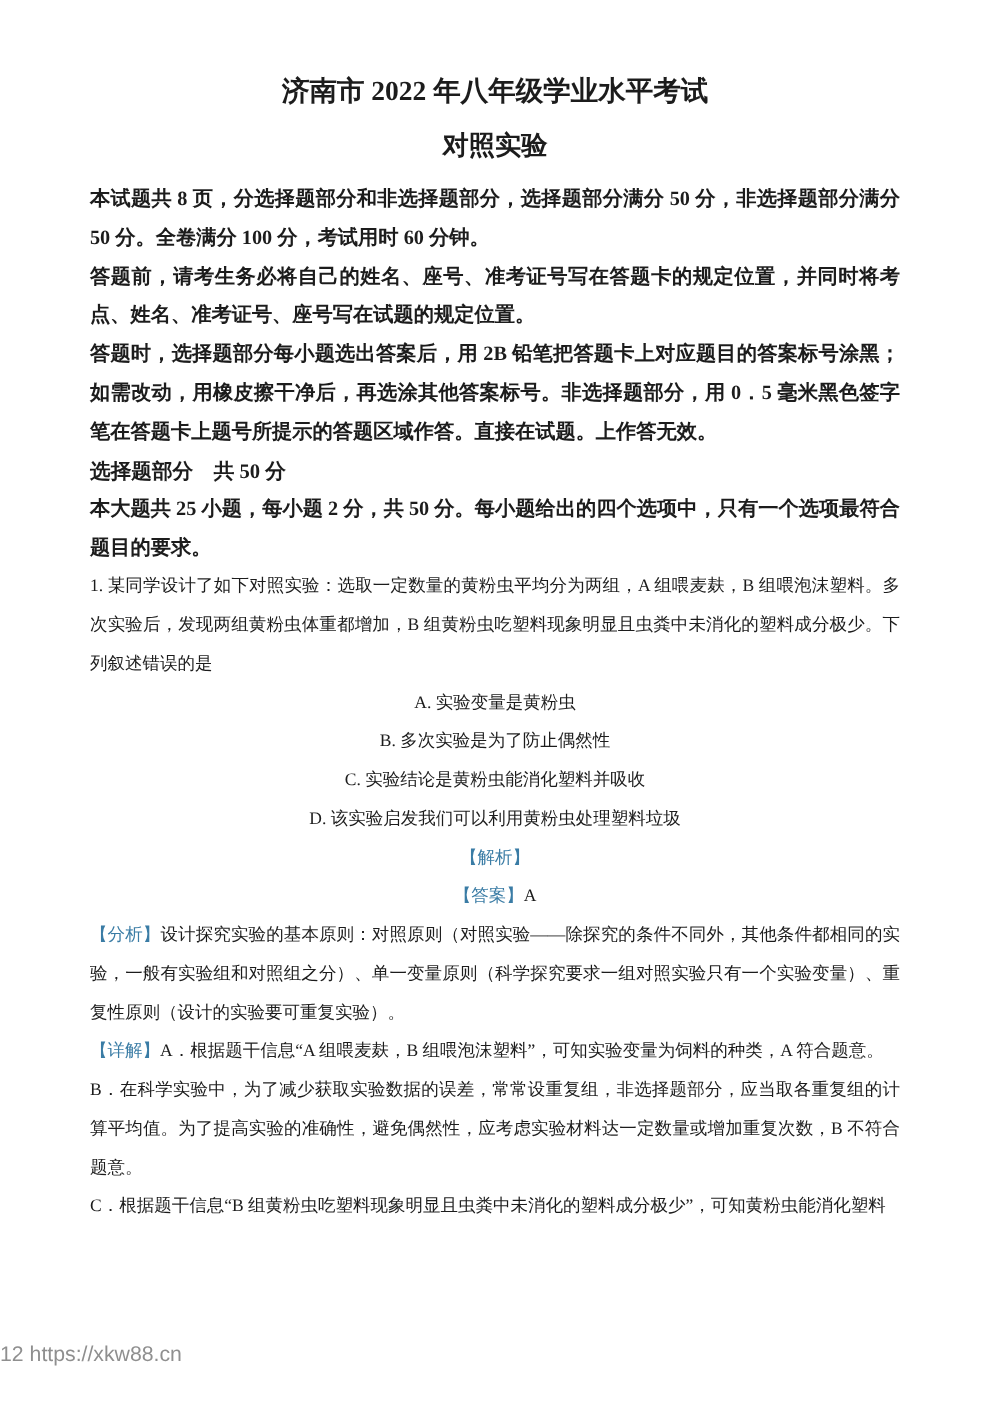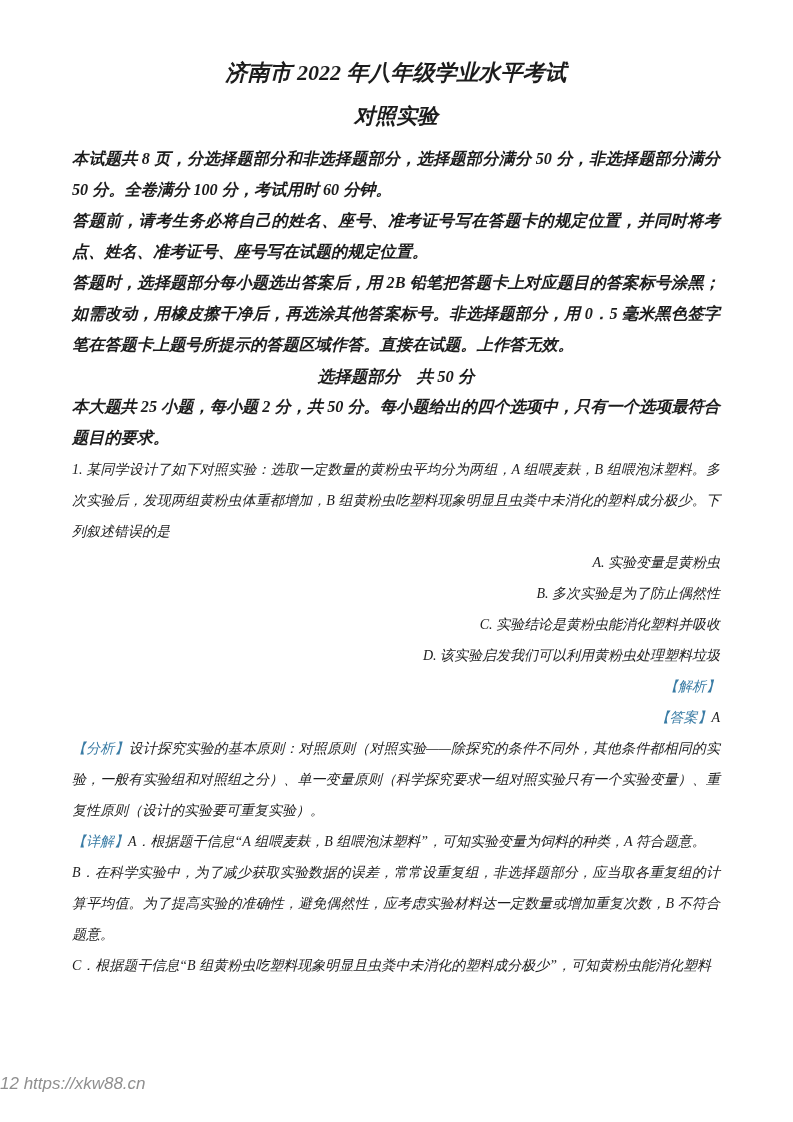--- a/index.html
+++ b/index.html
@@ -10,21 +10,20 @@
   .page {
     position: relative;
     width: 793px;
     height: 1122px;
     background: #ffffff;
     box-sizing: border-box;
     padding: 56px 73px 0 72px;
     overflow: hidden;
     font-family: "Liberation Serif", "DejaVu Serif", serif;
     color: #1c1c1c;
-    font-style: italic;
   }
   .title {
     font-size: 22px;
     font-weight: bold;
     text-align: center;
     line-height: 34px;
     margin: 0;
   }
   .subtitle {
     font-size: 21px;
@@ -36,32 +35,32 @@
   p.inst {
     font-size: 16.2px;
     font-weight: bold;
     line-height: 31px;
     text-align: justify;
     margin: 0;
   }
   .section-heading {
     font-size: 16.5px;
     font-weight: bold;
-    text-align: center;
+    text-align: left;
     line-height: 31px;
     margin: 0;
   }
   p.body {
     font-size: 14px;
     line-height: 31px;
     text-align: justify;
     margin: 0;
   }
   p.option {
-    text-align: right;
+    text-align: center;
   }
   .blue {
     color: #3a7ca5;
   }
   .footer {
     position: absolute;
     left: 0;
     right: 0;
     bottom: 28px;
     text-align: left;

